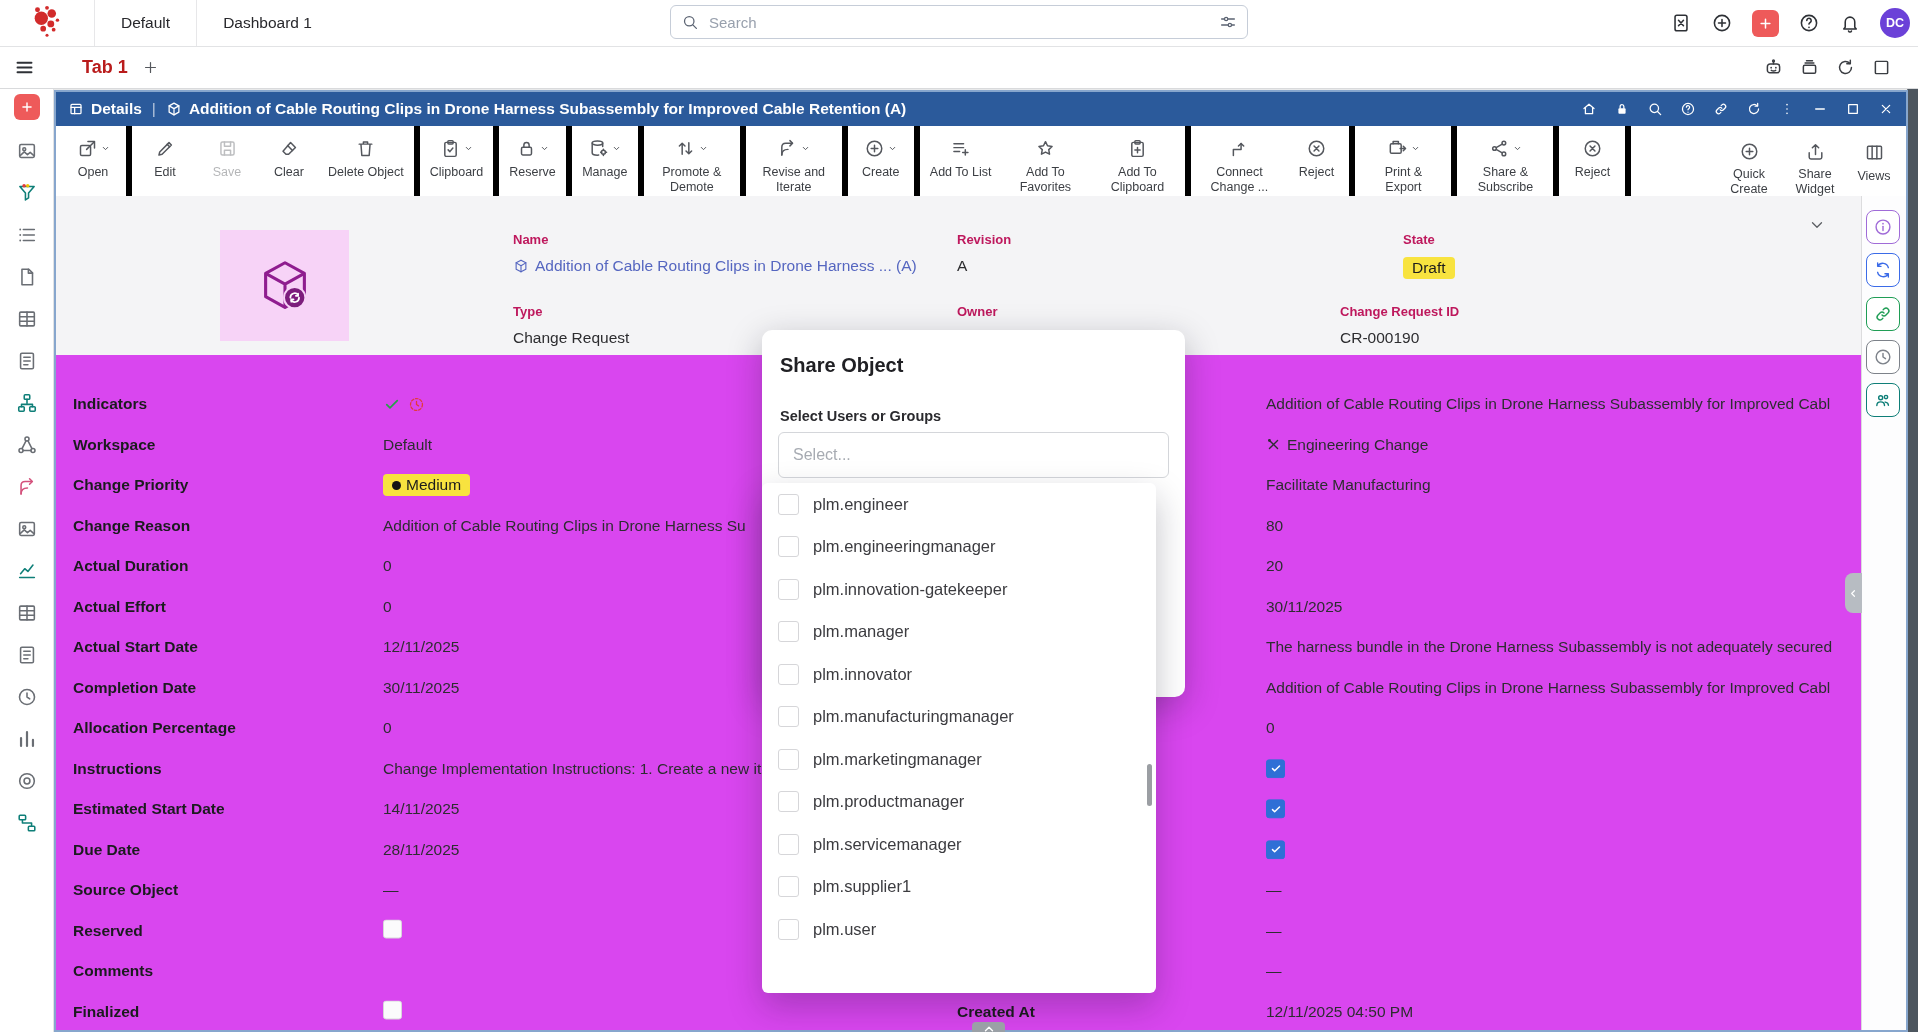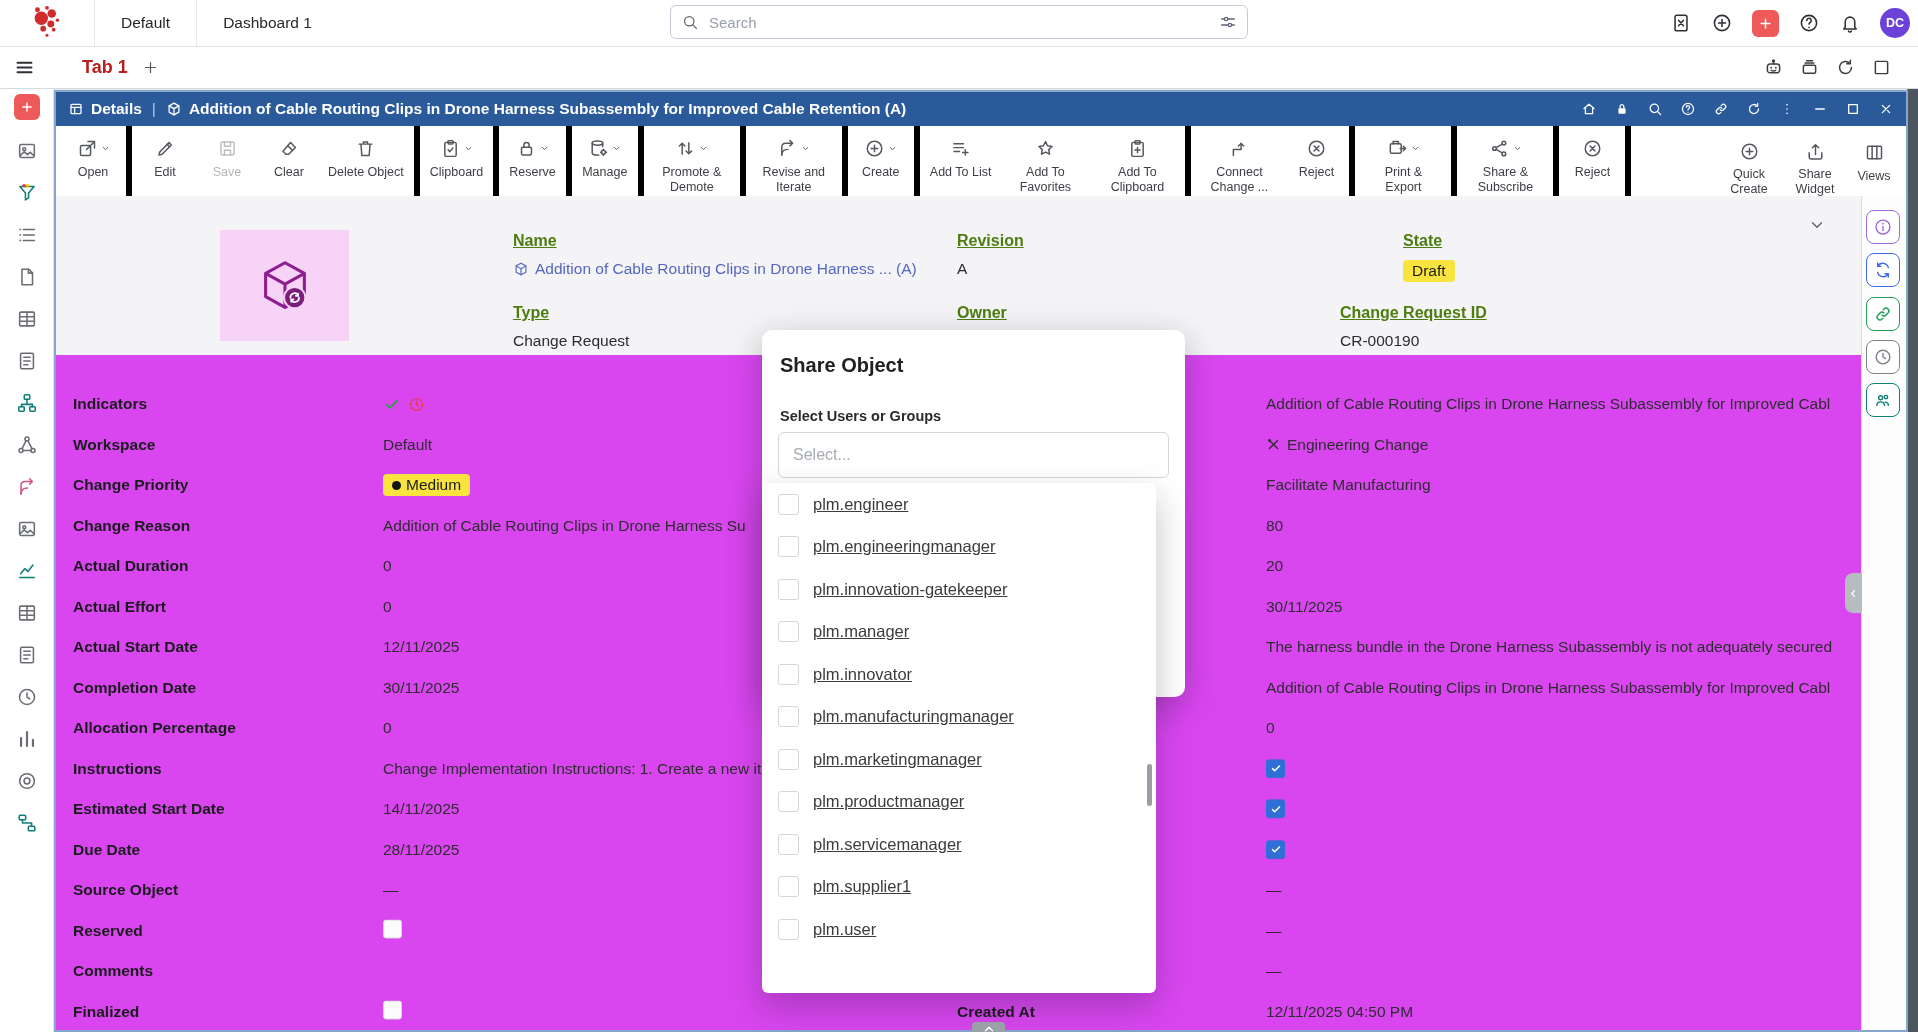--- a/index.html
+++ b/index.html
@@ -67,21 +67,21 @@
   .tb-icorow .ic{width:21px;height:21px;}
   .tb-chev .ic{width:9px;height:9px;stroke-width:2.6;}
   .tb-label{font-size:12.5px;line-height:1.18;text-align:center;margin-top:5px;color:#3c3f44;}
   .tb-right{position:absolute;right:6px;top:0;height:70px;display:flex;}
   .tb-right .tb-btn{min-width:44px;max-width:58px;padding:15px 4px 0;}
   
   .win-summary{position:absolute;left:0;top:104px;width:1806px;height:159px;background:#f4f4f6;}
   .thumb{position:absolute;left:164px;top:34px;width:129px;height:111px;background:#f7d3f7;
          display:flex;align-items:center;justify-content:center;}
   .fld{position:absolute;}
-  .fld .lab{font-size:16px;font-weight:700;color:#4d7c0f;text-decoration:underline;}
+  .fld .lab{font-size:13px;font-weight:700;color:#be185d;}
   .fld .val{font-size:15.5px;color:#2d2d30;margin-top:10px;white-space:nowrap;}
   .name-link{color:#5566c0;display:flex;align-items:center;gap:6px;cursor:pointer;text-decoration:none;}
   .name-link .ic{width:16px;height:16px;}
   .badge-y{display:inline-block;background:#f8e33f;border-radius:4px;padding:2px 9px;font-size:15.5px;color:#1c1c1c;}
   .sum-chev{position:absolute;left:1752px;top:20px;color:#5b5e63;cursor:pointer;}
   .sum-chev .ic{width:18px;height:18px;}
   
   .win-form{position:absolute;left:0;top:263px;width:1806px;bottom:0;background:#d946ef;
             padding-top:29px;box-sizing:border-box;overflow:hidden;}
   .frow{position:relative;height:40.5px;}
@@ -123,21 +123,21 @@
           border-radius:10px;box-shadow:0 10px 34px rgba(20,20,40,.28);z-index:40;
           padding:22px 16px;box-sizing:border-box;}
   .mtitle{font-size:20px;font-weight:700;color:#202024;margin:2px 0 0 2px;}
   .mlabel{font-size:14.5px;font-weight:600;color:#2a2a2e;margin:31px 0 8px 2px;}
   .minput{width:100%;height:46px;border:1px solid #d4d6da;border-radius:6px;font-size:16px;
           padding:0 14px;box-sizing:border-box;font-family:inherit;color:#333;outline:none;}
   .minput::placeholder{color:#a7abb2;}
   .dropdown{position:absolute;left:762px;top:483px;width:394px;height:510px;background:#fff;
             border-radius:6px;box-shadow:0 14px 34px rgba(20,20,40,.25);z-index:41;overflow:hidden;}
   .opt{height:42.5px;display:flex;align-items:center;gap:14px;padding:0 16px;font-size:16.5px;
-       color:#3c3c40;cursor:pointer;box-sizing:border-box;text-decoration:underline;}
+       color:#3c3c40;cursor:pointer;box-sizing:border-box;}
   .cbx{width:19px;height:19px;border:1.5px solid #d6d6d9;border-radius:3px;background:#fff;flex:none;}
   .dd-scroll{position:absolute;left:385px;top:281px;width:5px;height:42px;background:#9b9ea3;border-radius:3px;}
   .dd-chev{position:absolute;left:972px;top:1022px;width:33px;height:14px;background:#9aa0a6;
            border-radius:4px 4px 0 0;z-index:42;display:flex;justify-content:center;align-items:flex-start;
            color:#fff;cursor:pointer;}
   .dd-chev .ic{width:14px;height:14px;stroke-width:2.4;}
 </style>
 </head>
 <body>
 

